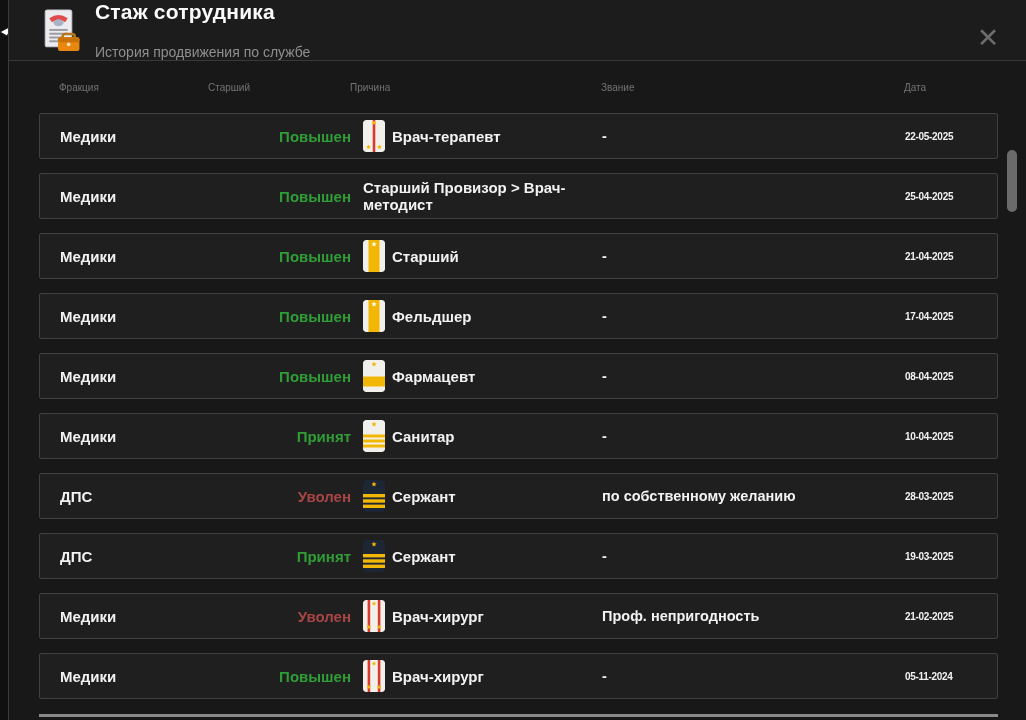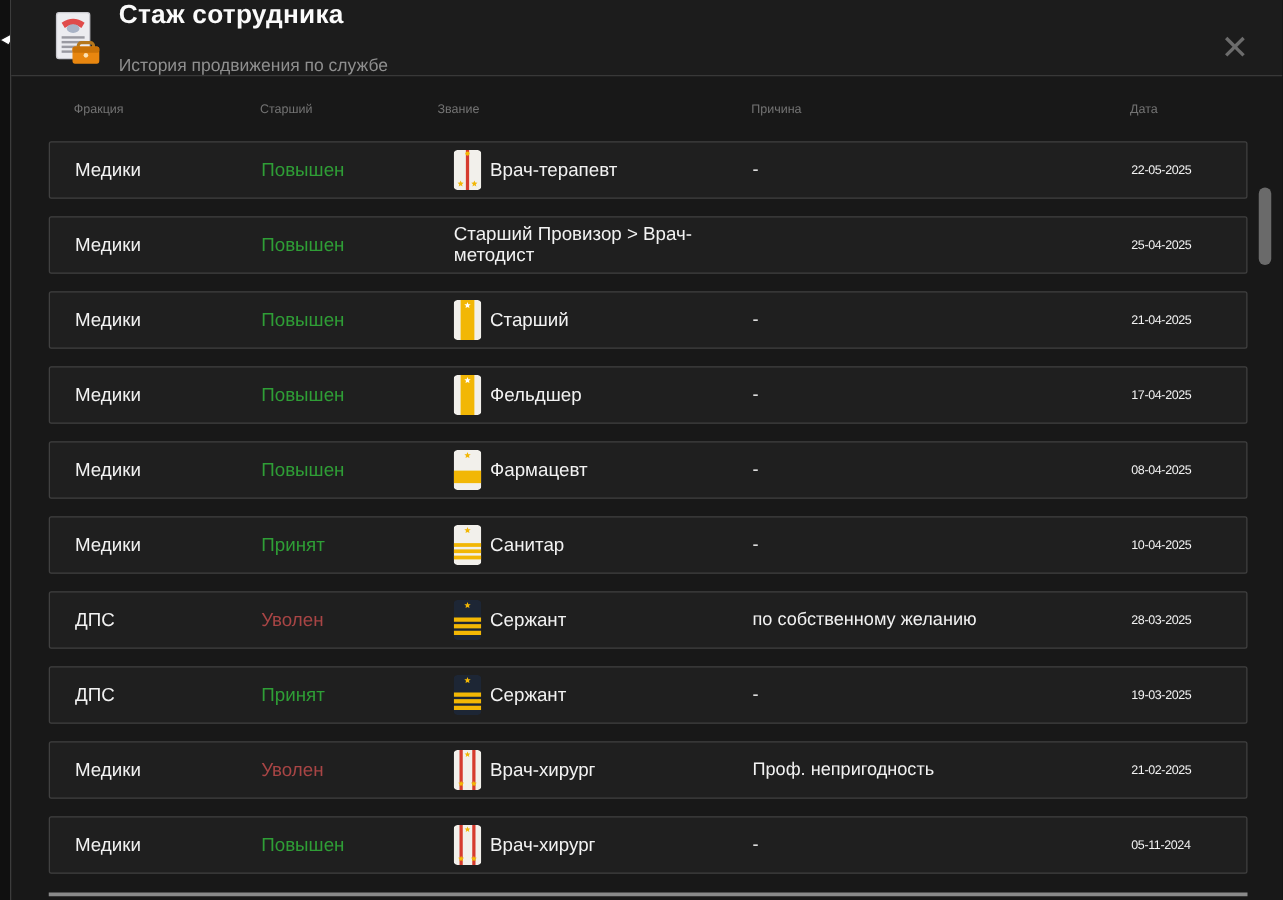--- a/index.html
+++ b/index.html
@@ -34,27 +34,27 @@
   }
   .cols {
     width:959px; margin-left:30px; height:52px;
     color:#737373; font-size:10px; font-weight:normal;
   }
   .rows { width:959px; margin-left:30px; }
   .row {
     height:46px; background:#1f1f1f;
     border:1px solid #404040; border-radius:2px;
     margin-bottom:14px;
-    color:#f2f2f2; font-weight:normal; font-size:15px;
+    color:#f2f2f2; font-weight:bold; font-size:15px;
   }
   .cell-rank { display:flex; align-items:center; gap:7px; min-width:0;margin-left:12px; }
   .cell-rank svg { flex:0 0 auto; }
   .cell-reason { font-size:14.5px; }
   .cell-date { font-size:10px; letter-spacing:-0.3px; white-space:nowrap; }
-  .status-cell { font-size:15px; }
+  .status-cell { font-size:15px;text-align:right; }
   .scroll-thumb {
     position:absolute; right:9px; top:150px; width:10px; height:62px;
     background:#6a6a6a; border-radius:5px; cursor:pointer;
   }
   .next-row-edge {
     position:absolute; left:30px; top:714px; width:959px; height:3px;
     background:#8a8a8a;
   }
   .cursor { position:absolute; left:0; top:22px; }
 </style>
@@ -85,22 +85,22 @@
       <div class="title">Стаж сотрудника</div>
       <div class="subtitle">История продвижения по службе</div>
     </div>
   </div>
 
   <div class="close">✕</div>
 
   <div class="grid cols">
     <span>Фракция</span>
     <span>Старший</span>
+    <span>Причина</span>
     <span>Звание</span>
-    <span>Причина</span>
     <span>Дата</span>
   </div>
 
   <div class="rows">
   <div class="grid row">
     <span>Медики</span>
     <span class="status-cell" style="color: rgb(47, 158, 54);">Повышен</span>
     <span class="cell-rank">
       <span style="display:flex">
             <svg width="22" height="32" viewBox="0 0 22 32">

